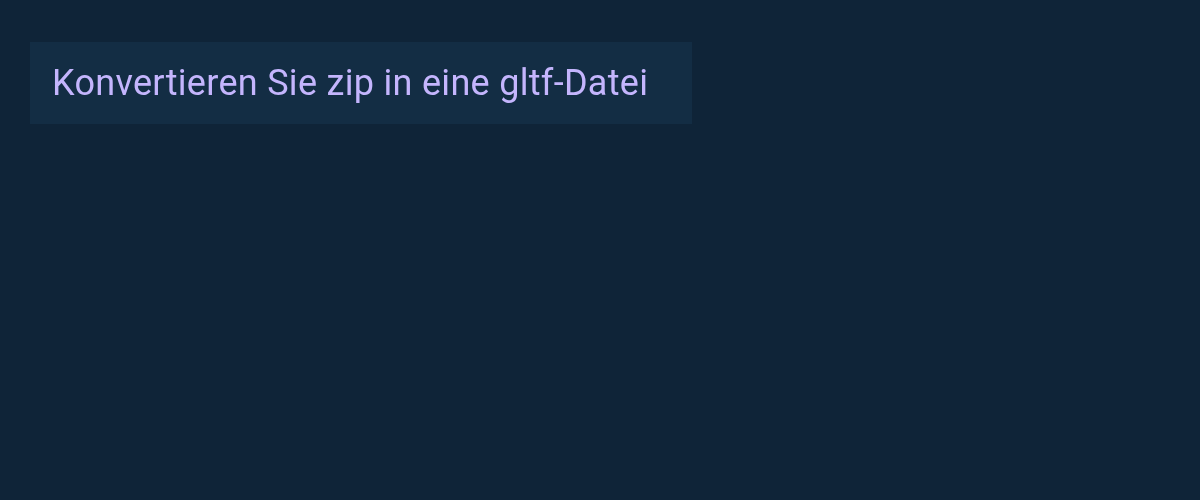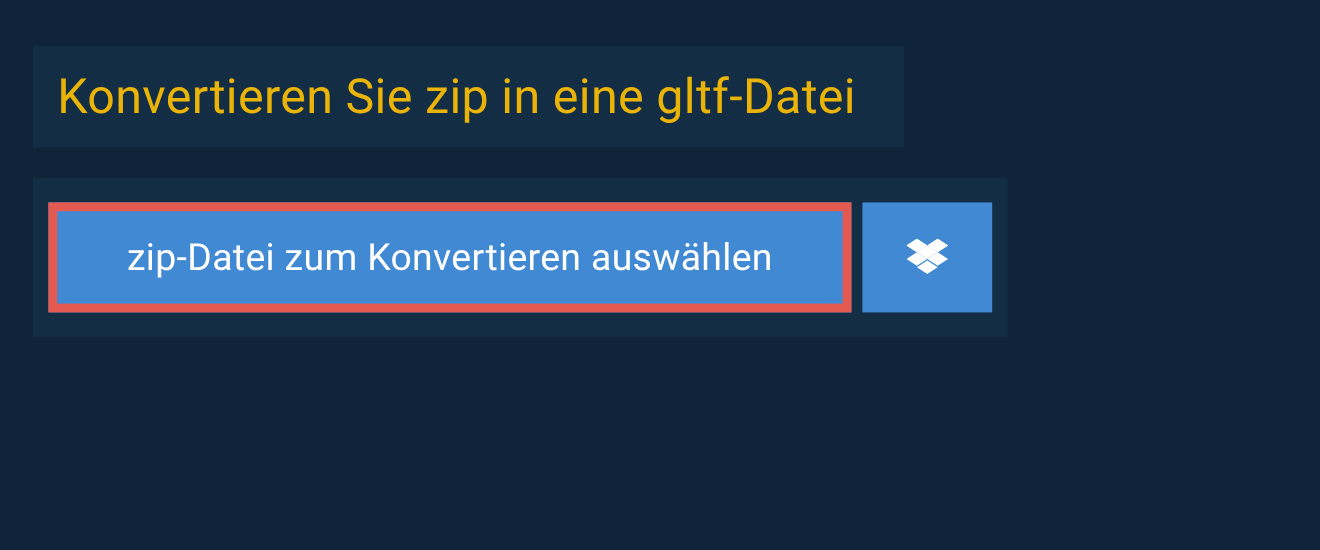--- a/index.html
+++ b/index.html
@@ -17,22 +17,22 @@
     .container {
       padding-top: 42px;
       padding-left: 30px;
     }
     .title-bar {
       background-color: #132d44;
       display: inline-block;
       padding: 20px 44px 20px 22px;
     }
     .title-text {
-      color: #eab308;
-      font-size: 44px;
+      color: #c4b5fd;
+      font-size: 36px;
       font-weight: 400;
       letter-spacing: 0.3px;
     }
     .button-row {
       background-color: #132d44;
       display: flex;
       width: 886px;
       padding: 22px 14px 22px 14px;
       gap: 10px;
       margin-top: 28px;
@@ -66,31 +66,13 @@
       height: 34px;
     }
   </style>
 </head>
 <body>
 
 <div class="container">
   <div class="title-bar">
     <span class="title-text">Konvertieren Sie zip in eine gltf-Datei</span>
   </div>
-  <div class="button-row">
-    <div class="select-button">
-      <span class="select-button-text">zip-Datei zum Konvertieren auswählen</span>
-    </div>
-    <div class="dropbox-button">
-      <svg class="dropbox-icon" viewBox="0 0 40 36" fill="#ffffff">
-        <path d="M10 0 L20 6.5 L10 13 L0 6.5 Z"></path>
-        <path d="M30 0 L40 6.5 L30 13 L20 6.5 Z"></path>
-        <path d="M0 6.5 L10 13 L0 19.5 L10 13 Z"></path>
-        <path d="M10 13 L20 6.5 L30 13 L20 19.5 Z"></path>
-        <path d="M0 6.5 L10 13 L20 6.5 L10 0 Z"></path>
-        <path d="M20 6.5 L30 13 L40 6.5 L30 0 Z"></path>
-        <path d="M10 13 L0 19.5 L10 26 L20 19.5 Z"></path>
-        <path d="M30 13 L20 19.5 L30 26 L40 19.5 Z"></path>
-        <path d="M10 27.5 L20 21 L30 27.5 L20 34 Z"></path>
-      </svg>
-    </div>
-  </div>
 </div>
 
 </body></html>

